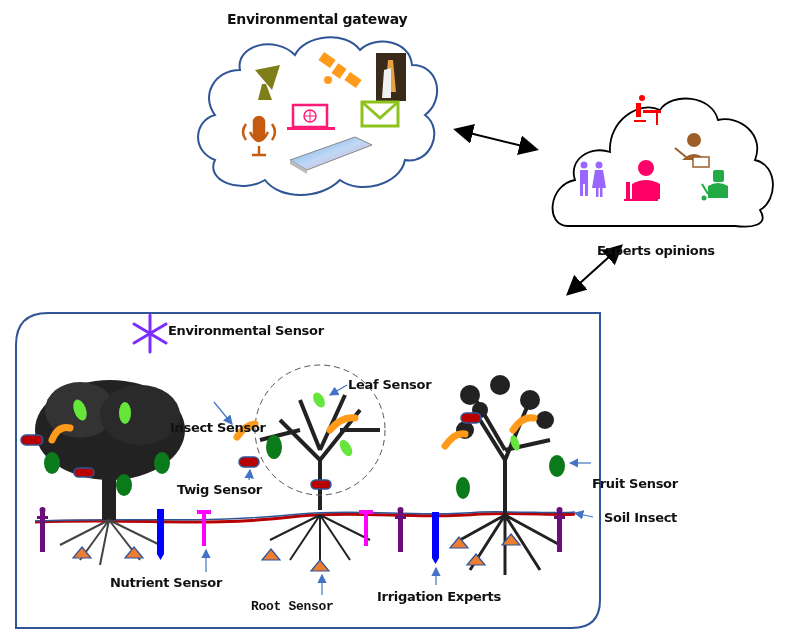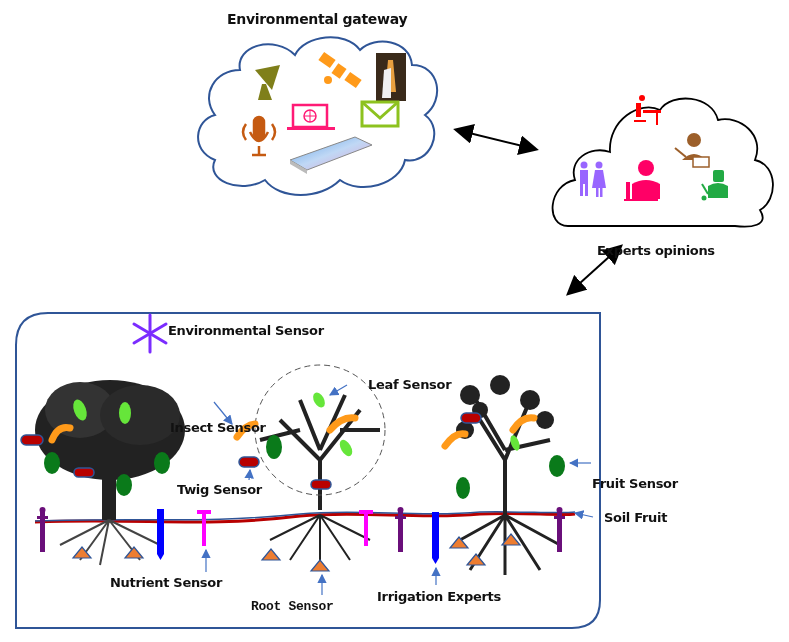--- a/index.html
+++ b/index.html
@@ -231,19 +231,19 @@
     <line x1="206" y1="572" x2="206" y2="550" marker-end="url(#bh)"></line>
     <line x1="322" y1="595" x2="322" y2="575" marker-end="url(#bh)"></line>
     <line x1="436" y1="585" x2="436" y2="568" marker-end="url(#bh)"></line>
   </g>
 </svg>
 
 <div class="lbl" style="left:227px; top:11px; font-size:14px;">Environmental gateway</div>
 <div class="lbl" style="left:597px; top:211px;margin-top:32px;">Experts opinions</div>
 <div class="lbl" style="left:168px; top:323px;">Environmental Sensor</div>
 <div class="lbl" style="left:170px; top:388px;margin-top:32px;">Insect Sensor</div>
-<div class="lbl" style="left:368px; top:377px;">Leaf Sensor</div>
+<div class="lbl" style="left:348px; top:377px;">Leaf Sensor</div>
 <div class="lbl" style="left:177px; top:482px;">Twig Sensor</div>
 <div class="lbl" style="left:592px; top:432px;margin-top:44px;">Fruit Sensor</div>
-<div class="lbl" style="left:604px; top:510px;">Soil Fruit</div>
+<div class="lbl" style="left:604px; top:510px;">Soil Insect</div>
 <div class="lbl" style="left:110px; top:575px;">Nutrient Sensor</div>
 <div class="lbl" style="left:251px; top:599px;font-family:Liberation Mono, monospace;">Root Sensor</div>
 <div class="lbl" style="left:377px; top:589px;">Irrigation Experts</div>
 
 </body></html>

